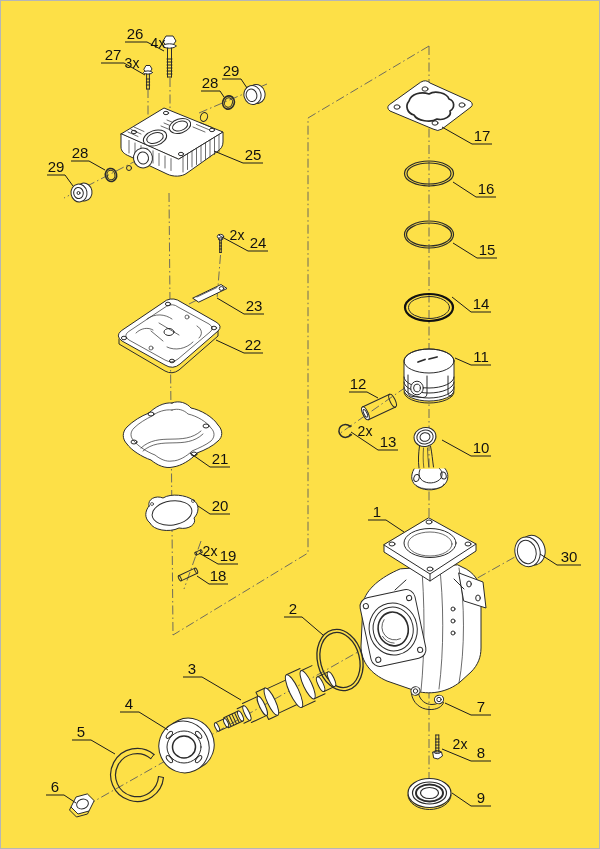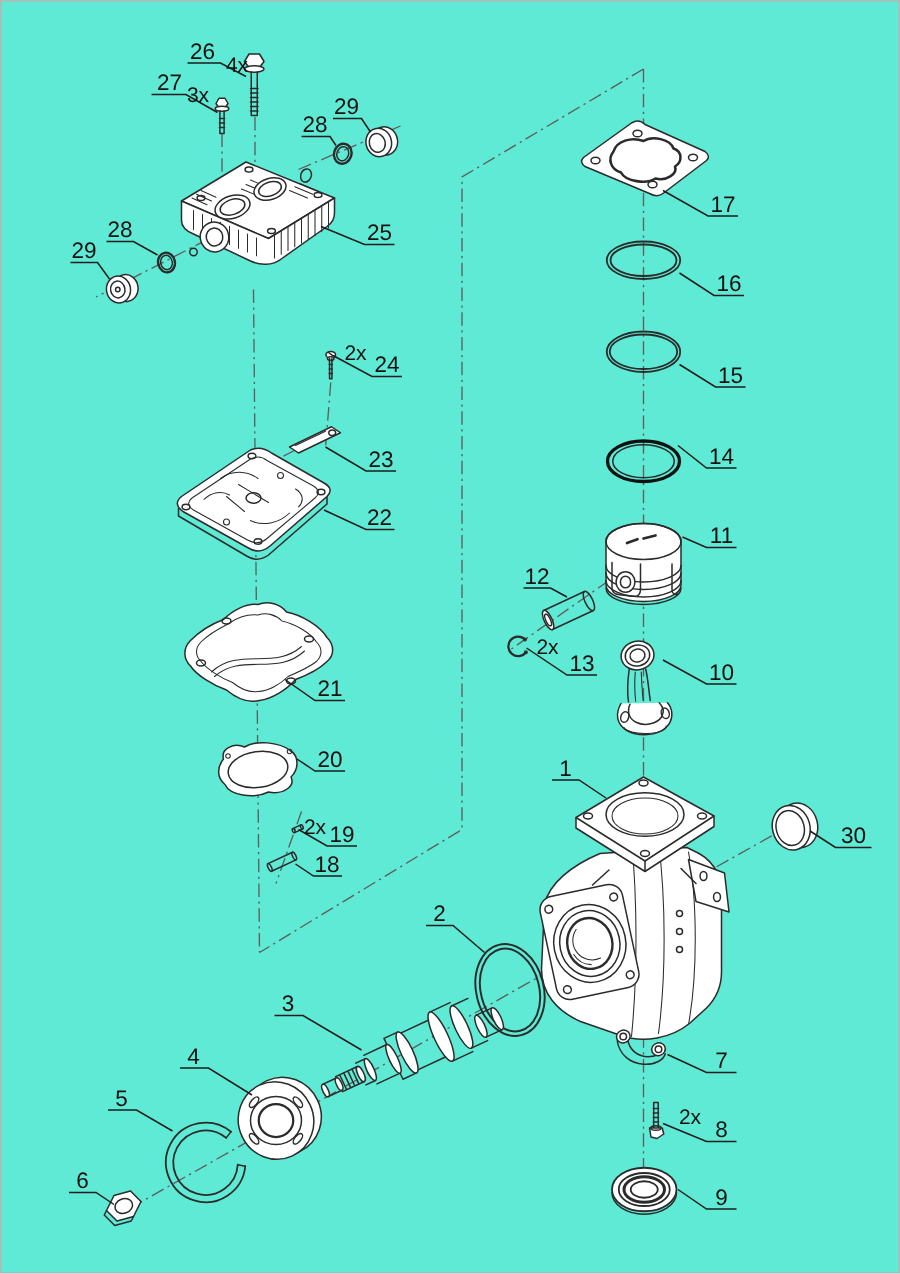--- a/index.html
+++ b/index.html
@@ -1,17 +1,17 @@
 <!DOCTYPE html>
 <html><head>
 <meta charset="utf-8">
 <style>
   html,body{margin:0;padding:0;background:#fff;}
   .page{
-    position:relative;width:600px;height:849px;background:#5eead4;
+    position:relative;width:600px;height:849px;background:#fde047;
     box-sizing:border-box;border:1px solid #b6b6b6;overflow:hidden;
     font-family:"Liberation Sans",sans-serif;
   }
   svg{position:absolute;left:0;top:0;}
   .part{stroke:#2b2b2b;stroke-width:1;fill:none;stroke-linejoin:round;stroke-linecap:round;}
   .fill{fill:#ffffff;}
   .thin{stroke-width:0.7;}
   .bold{stroke-width:2.2;}
   .centerline{stroke:#5f5f5f;stroke-width:0.9;fill:none;stroke-dasharray:9 3 1.5 3;}
   .leader{stroke:#1c1c1c;stroke-width:1;fill:none;}

